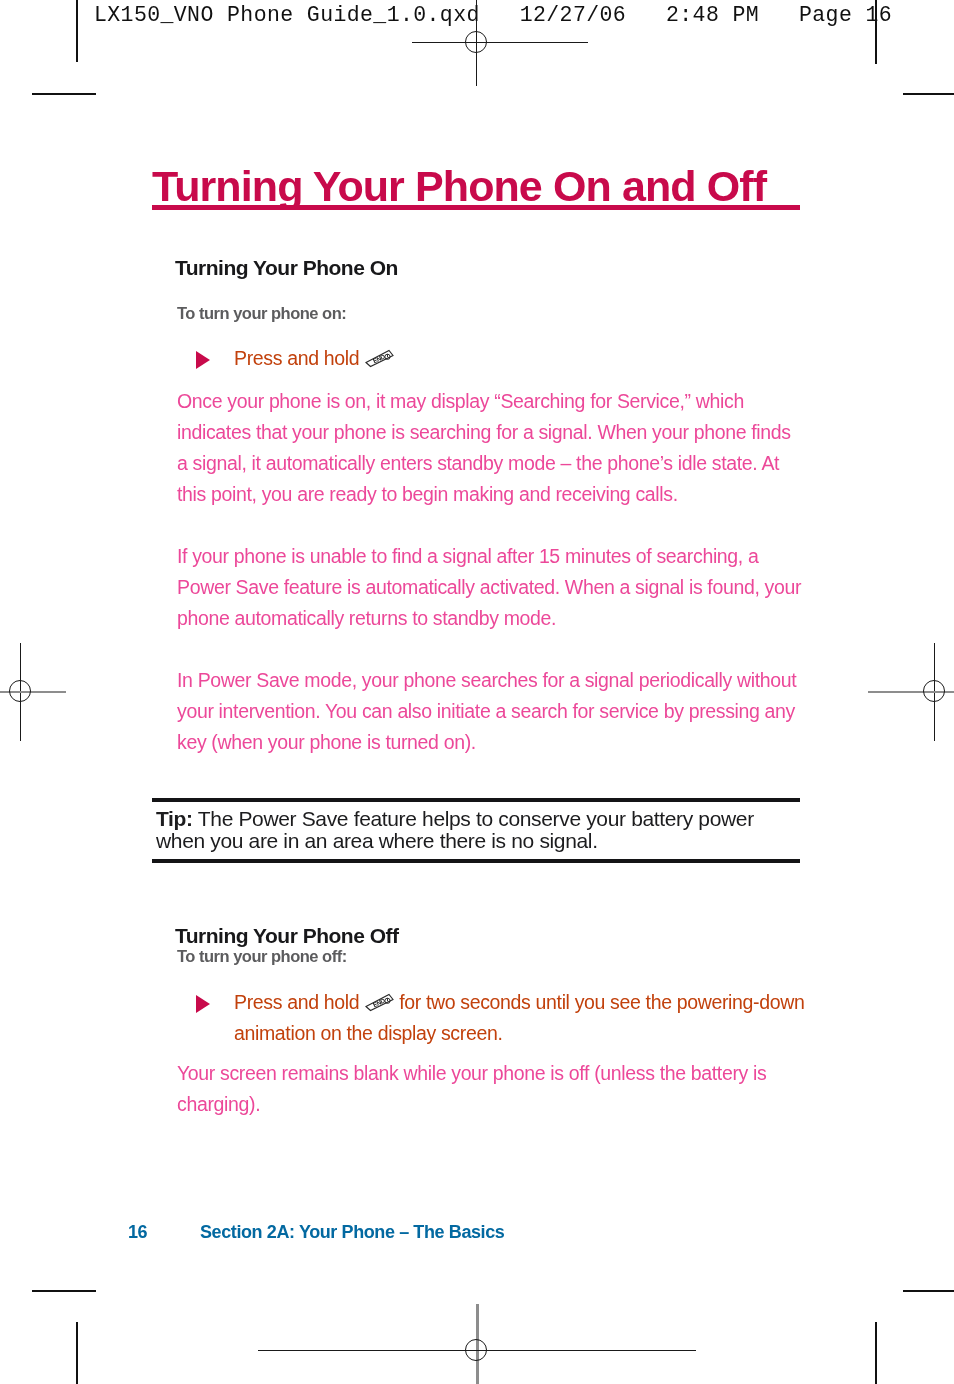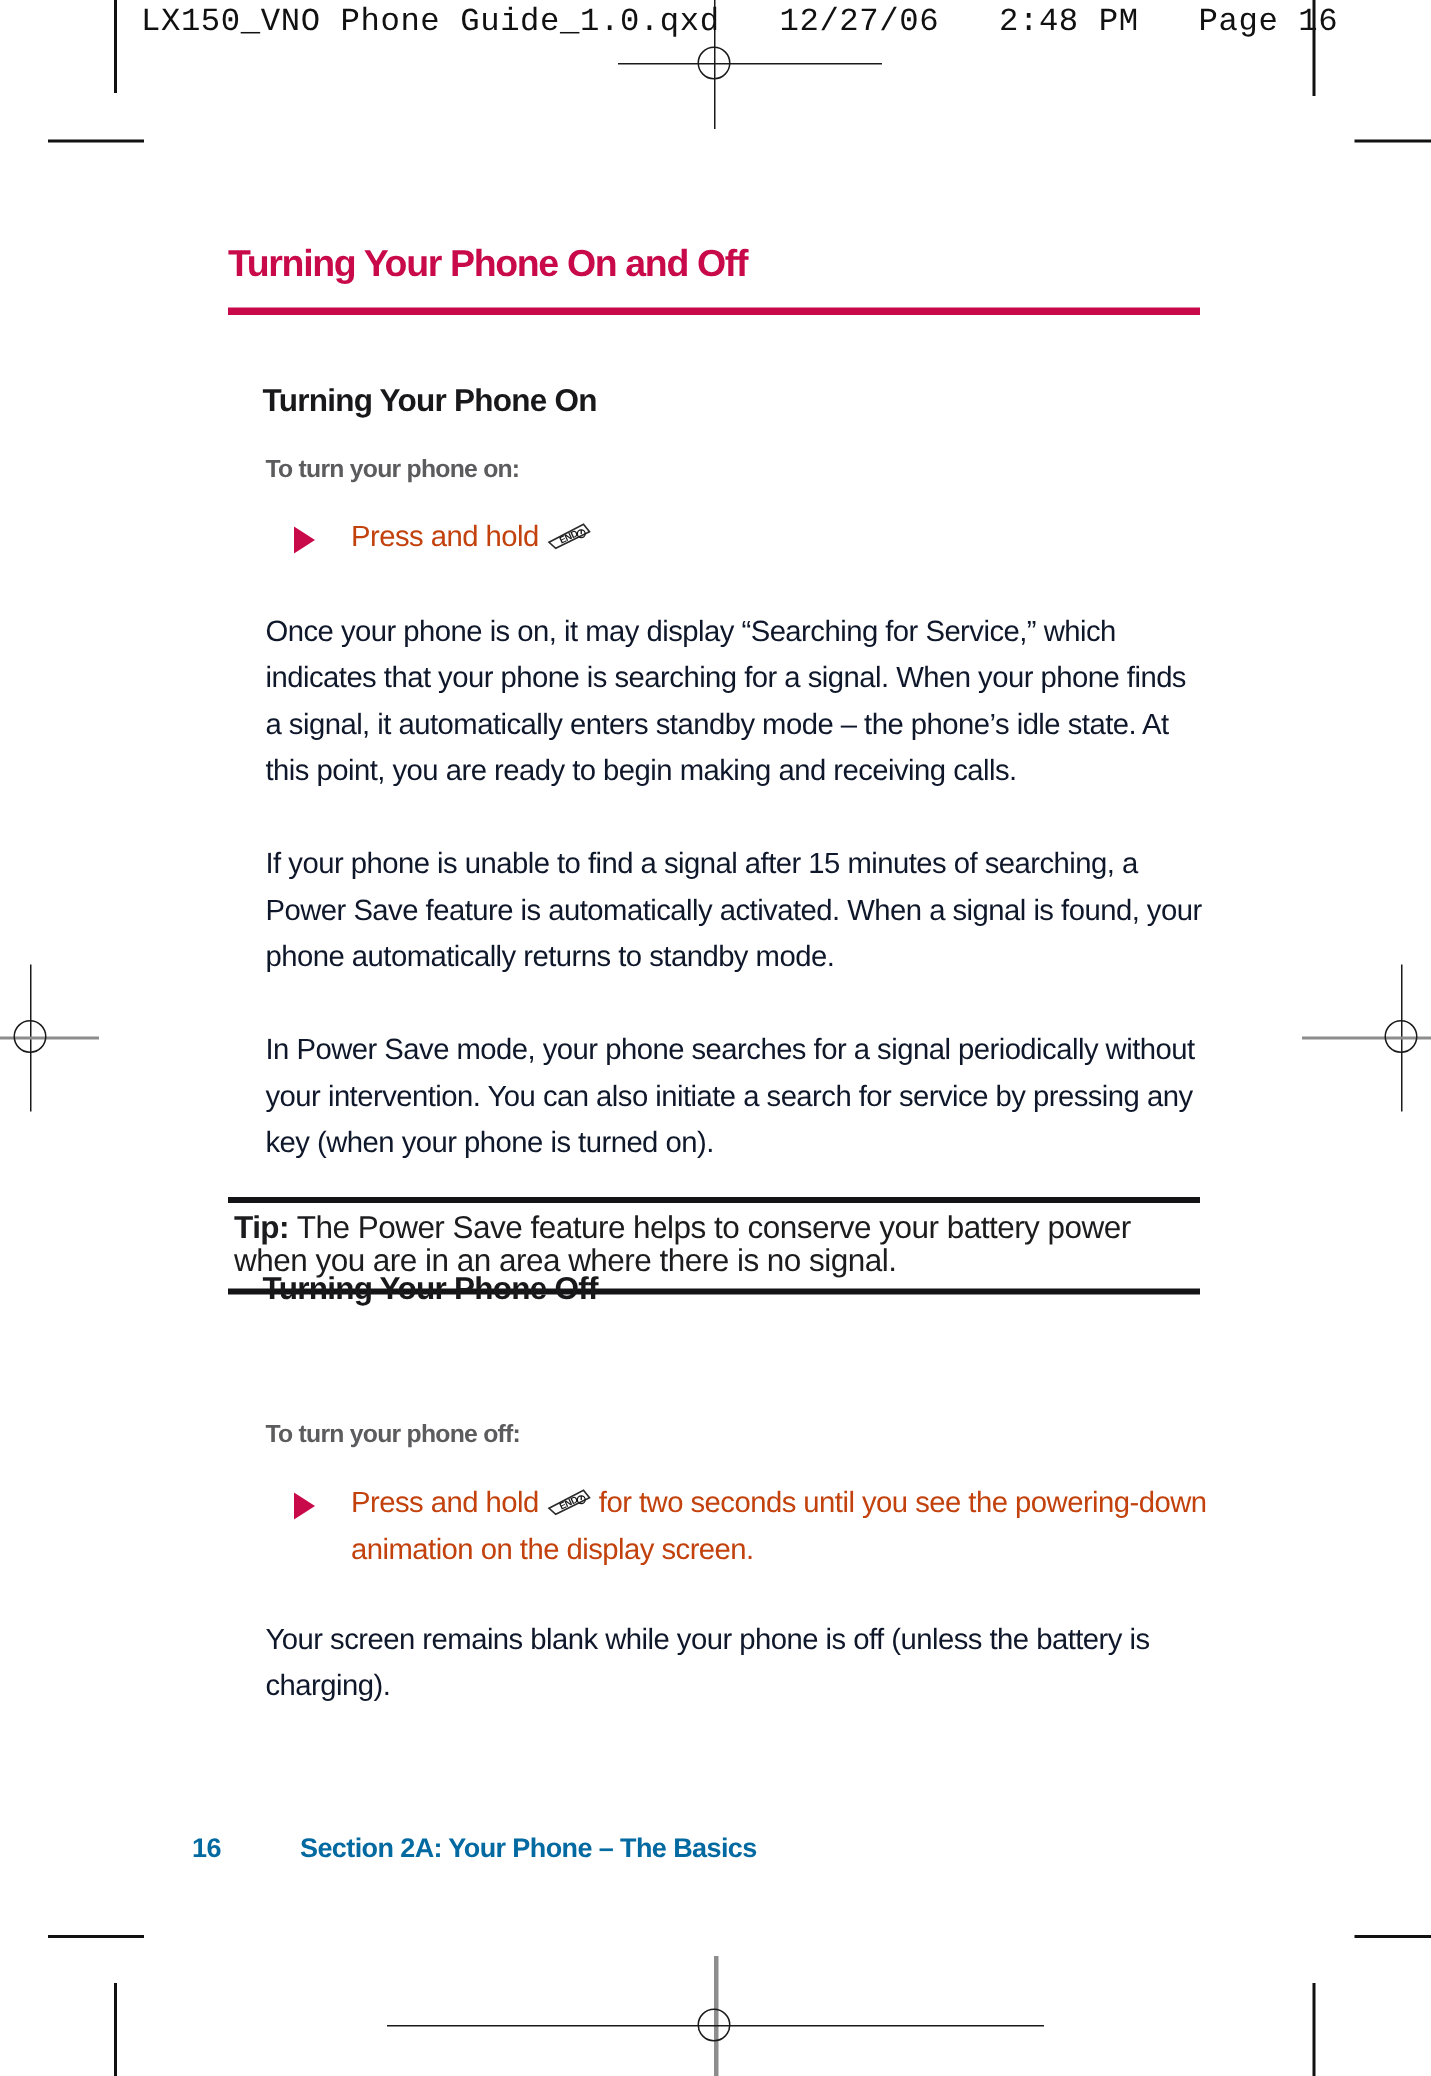--- a/index.html
+++ b/index.html
@@ -88,21 +88,21 @@
     position: absolute;
     left: 0;
     top: 0;
     width: 954px;
   }
 
   .page-title {
     position: absolute;
     left: 152px;
     top: 162px;
-    font-size: 25px;
+    font-size: 43px;
     font-weight: bold;
     letter-spacing: -0.9px;
     color: #C80A4B;
     white-space: nowrap;
   }
   .title-rule {
     position: absolute;
     left: 152px;
     top: 205px;
     width: 648px;
@@ -164,22 +164,21 @@
   }
   .key-icon svg { display: block; }
 
   .para {
     position: absolute;
     left: 177px;
     width: 625px;
     font-size: 19.5px;
     line-height: 31px;
     letter-spacing: -0.35px;
-    color: #0f172a;
-    margin-top: 20px;
+    color: #ec4899;
   }
 
   
   .tip-box {
     position: absolute;
     left: 152px;
     top: 798px;
     width: 648px;
   }
   .tip-rule {
@@ -273,21 +272,21 @@
     <div class="para" style="top:665px;">In Power Save mode, your phone searches for a signal periodically without your intervention. You can also initiate a search for service by pressing any key (when your phone is turned on).</div>
 
     <div class="tip-box">
       <div class="tip-rule"></div>
       <div class="tip-body"><b>Tip:</b>
         <span>The Power Save feature helps to conserve your battery power when you are in an area where there is no signal.</span>
       </div>
       <div class="tip-rule"></div>
     </div>
 
-    <div class="section-head" style="top:848px;">Turning Your Phone Off</div>
+    <div class="section-head" style="top:924px;">Turning Your Phone Off</div>
 
     <div class="lead-in" style="top:947px;">To turn your phone off:</div>
 
     <div class="bullet-item" style="top:987px;">
       <span class="tri"></span>
       <span class="btext"><span>Press and hold</span><span class="key-icon"><svg width="32" height="20" viewBox="0 0 32 20">
               <polygon points="3,14.5 26,2.5 30,7.5 7.5,18.5" fill="#ffffff" stroke="#2a2a2a" stroke-width="1.1"></polygon>
               <text x="16" y="13" font-family="Liberation Sans, sans-serif" font-size="6.4" font-weight="bold" fill="#1a1a1a" text-anchor="middle" transform="rotate(-25 16 11)">END</text>
               <circle cx="24.5" cy="8.8" r="2.6" fill="none" stroke="#1a1a1a" stroke-width="0.9"></circle>
               <line x1="24.5" y1="6.2" x2="24.5" y2="9" stroke="#1a1a1a" stroke-width="0.9"></line>

